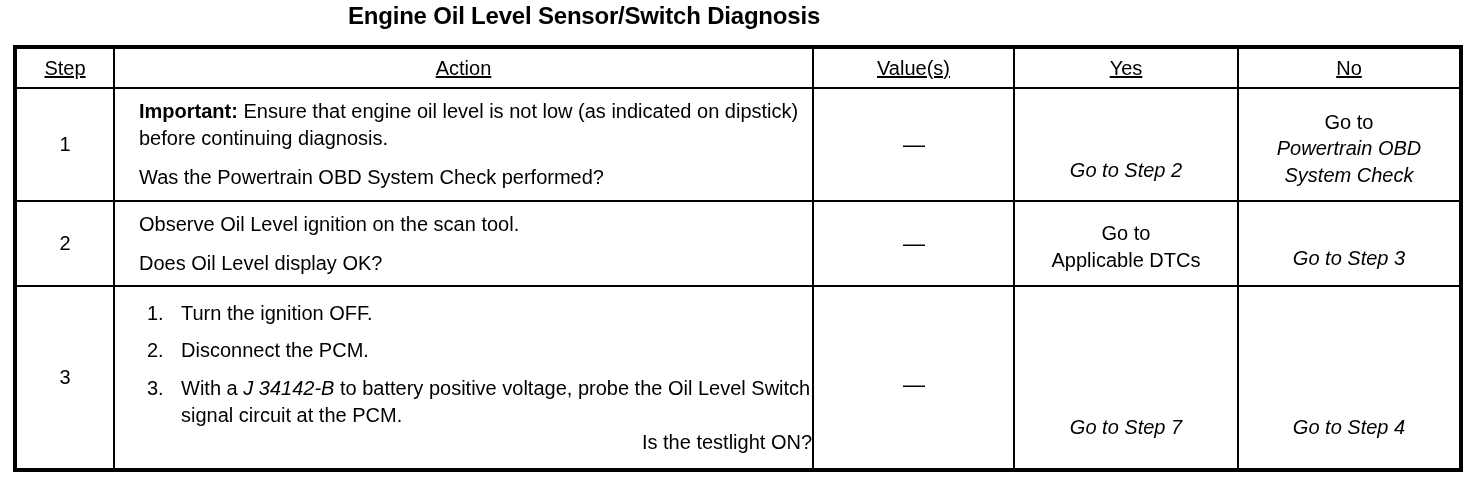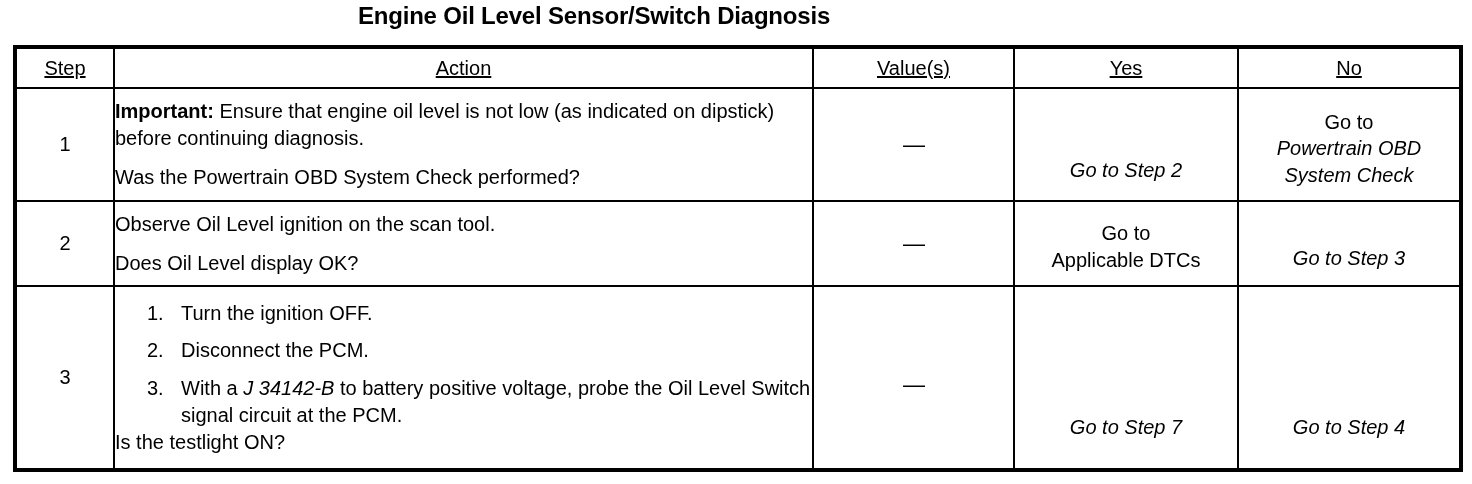--- a/index.html
+++ b/index.html
@@ -14,21 +14,21 @@
     color: #000000;
     overflow: hidden;
   }
   .page {
     position: relative;
     width: 1472px;
     height: 484px;
   }
   .doc-title {
     position: absolute;
-    left: 10px;
+    left: 0;
     top: 2px;
     width: 1168px;
     text-align: center;
     font-size: 24px;
     font-weight: bold;
     letter-spacing: -0.2px;
   }
   .diag-table {
     position: absolute;
     left: 13px;
@@ -96,20 +96,21 @@
   }
   .em-dash {
     display: inline-block;
     font-size: 22px;
     letter-spacing: -1px;
   }
   .ital { font-style: italic; }
   .bold { font-weight: bold; }
   p.line {
     margin: 0 0 0 0;
+    padding-left: 24px;
   }
   p.line + p.line {
     margin-top: 12px;
   }
   .numlist {
     margin: 0;
     padding: 0;
     list-style: none;
   }
   .numlist li {
@@ -124,20 +125,21 @@
   .numlist li .num {
     position: absolute;
     left: 32px;
     top: 0;
   }
   .row1-yes-inner { padding-top: 52px; }
   .row1-no-inner  { padding-top: 8px; }
   .row3-cell-action { padding-top: 12px; }
   .row3-tail {
     margin-top: 14px;
+    text-align: right;
   }
   .row3-yes-inner, .row3-no-inner {
     padding-top: 100px;
   }
   .row2-yes-inner { padding-top: 6px; }
   .row2-no-inner  { padding-top: 30px; }
   .row3-value-inner { padding-top: 14px; }
 </style>
 </head>
 <body>

